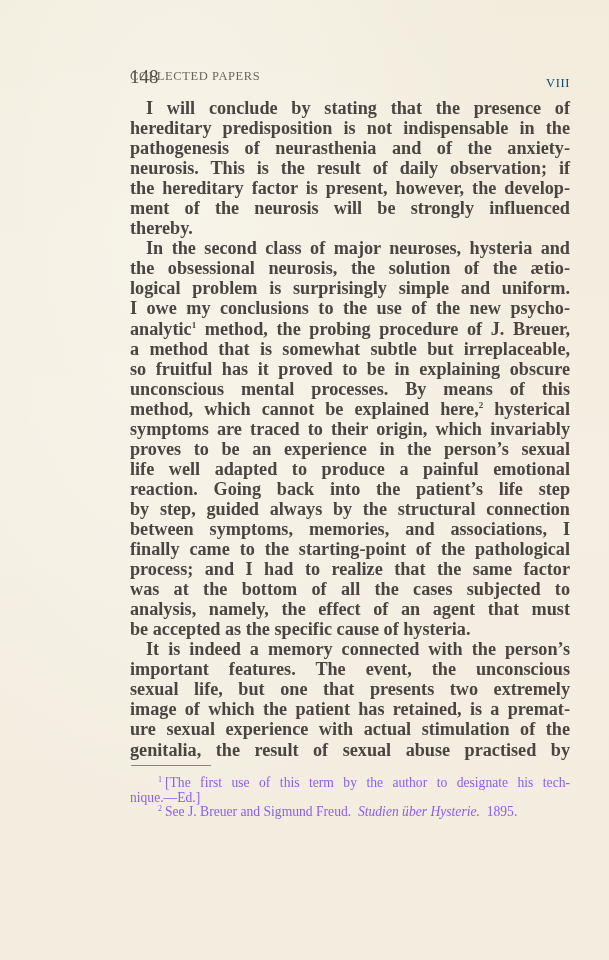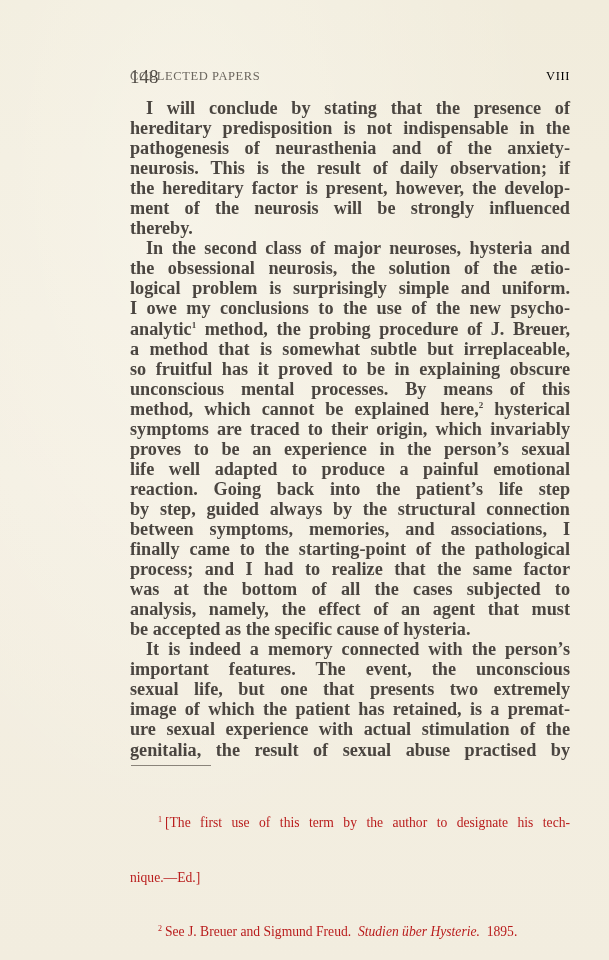--- a/index.html
+++ b/index.html
@@ -43,25 +43,25 @@
       right: 0;
       top: 3px;
       font-family: "Liberation Serif", serif;
       font-size: 12.5px;
       letter-spacing: 0.6px;
       color: #6b665e;
     }
     .chapter-numeral {
       position: absolute;
       right: 0;
-      top: 3px;
+      top: 10px;
       font-family: "Liberation Serif", serif;
       font-size: 12.5px;
       letter-spacing: 0.6px;
-      color: #000000;
+      color: #0c4a6e;
     }
     .body-text {
       position: absolute;
       top: 98px;
       left: 130px;
       width: 440px;
     }
     .line {
       display: block;
       height: 20.05px;
@@ -101,22 +101,21 @@
     }
     .fn-line {
       display: block;
       height: 14.5px;
       line-height: 14.5px;
       font-family: "Liberation Serif", serif;
       font-size: 13.6px;
       white-space: nowrap;
       text-align: justify;
       text-align-last: justify;
-      color: #b91c1c;
-      margin-top: 40px;
+      color: #8b5cf6;
     }
     .fn-line.indent {
       padding-left: 28px;
     }
     .fn-line.last {
       text-align-last: left;
     }
     .fn-mark {
       font-size: 8px;
       vertical-align: 5px;

